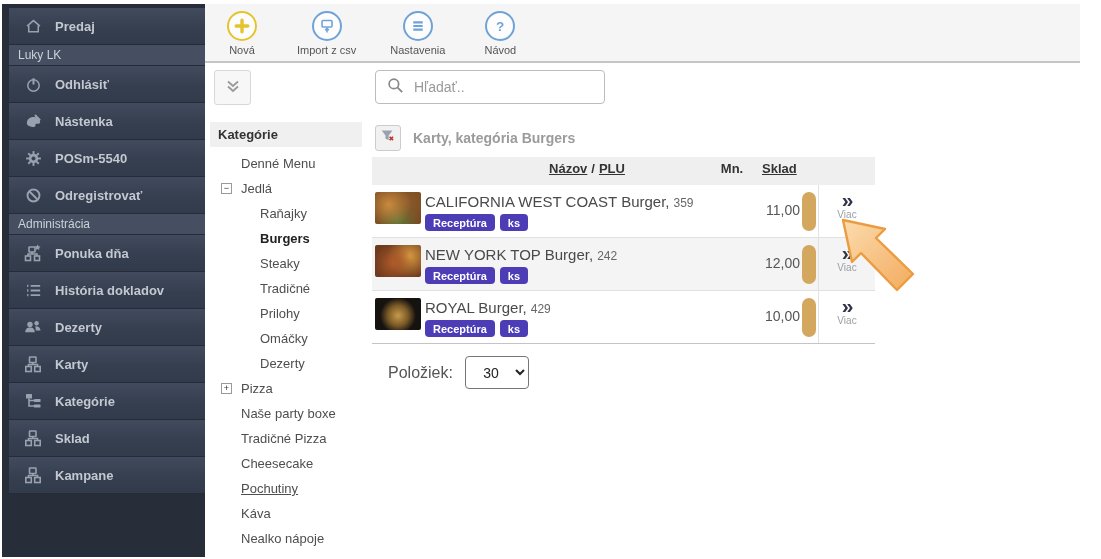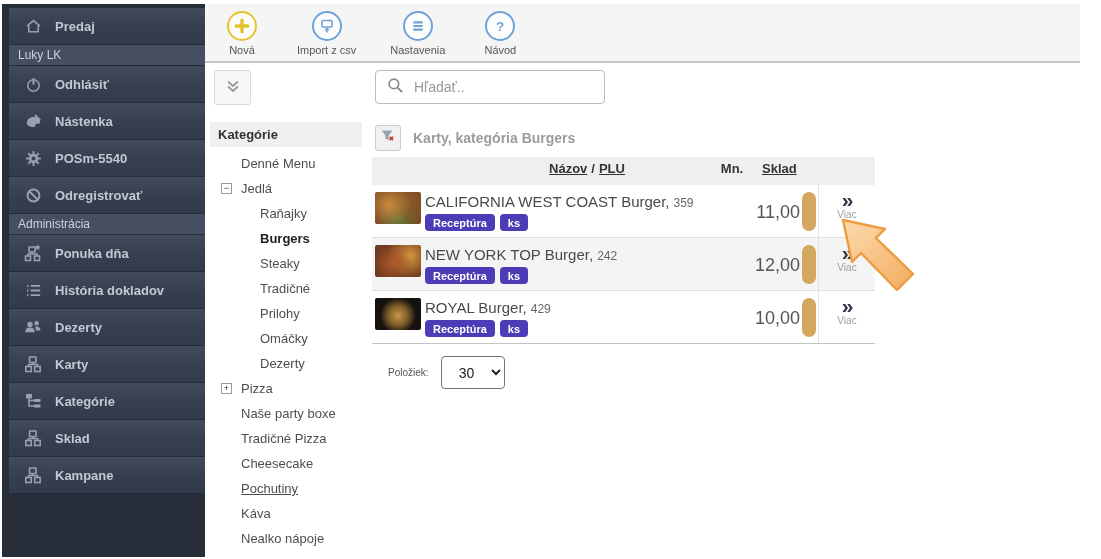--- a/index.html
+++ b/index.html
@@ -72,30 +72,30 @@
               radial-gradient(circle at 70% 30%, #8a5a2b, rgba(0,0,0,0) 55%),
               radial-gradient(circle at 50% 85%, #5d7a3a, rgba(0,0,0,0) 60%), #7a4a22; }
   .thumb.t2 { background:radial-gradient(circle at 40% 55%, #b05a2a, rgba(0,0,0,0) 60%),
               radial-gradient(circle at 75% 35%, #d89a40, rgba(0,0,0,0) 55%), #6e3a1e; }
   .thumb.t3 { background:radial-gradient(circle at 50% 55%, #c89a4a 0%, #7a5a28 35%, rgba(0,0,0,0) 62%), #151210; }
   .title { position:absolute; left:53px; top:8px; font-size:15px; color:#4a4a4a; white-space:nowrap; }
   .plu { font-size:12px; color:#666; margin-left:4px; }
   .badges { position:absolute; left:53px; top:29px; display:flex; gap:5px; }
   .badge { background:#4c3cb5; color:#fff; font-size:11px; font-weight:bold;
            padding:2.5px 8px; border-radius:4px; }
-  .price { position:absolute; left:353px; width:75px; top:17px; text-align:right; font-size:18px; color:#555; }
+  .price { position:absolute; left:353px; width:75px; top:17px; text-align:right; font-size:14px; color:#555; }
   .pill  { position:absolute; left:430px; top:7px; width:14px; height:39px;
            background:#d4a75f; border-radius:7px; }
   .row-action { position:absolute; left:446px; top:0; width:57px; height:100%;
                 border-left:1px solid #e2e2e2; text-align:center; cursor:pointer; }
   .chev { font-size:21px; font-weight:bold; color:#2e3545; line-height:25px; letter-spacing:-1px; margin-top:2px; }
   .viac { font-size:10px; color:#9aa0a6; margin-top:-3px; }
 
   .footer { margin-top:12px; display:flex; align-items:center; gap:12px; margin-left:16px; }
-  .footer-label { font-size:10px; color:#555; }
+  .footer-label { font-size:16px; color:#555; }
   .per-page { width:64px; height:33px; border:1px solid #767676; border-radius:4px;
               font-size:14px; color:#222; text-align:center; background:#fff; cursor:pointer;
               font-family:"Liberation Sans", sans-serif; }
 
   
   .cursor-arrow { position:absolute; left:816px; top:208px; z-index:10; pointer-events:none; }
 </style>
 </head>
 <body>
 

